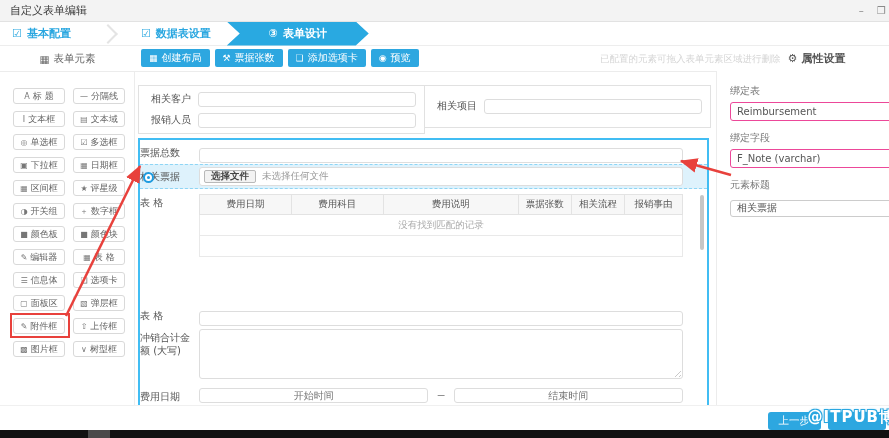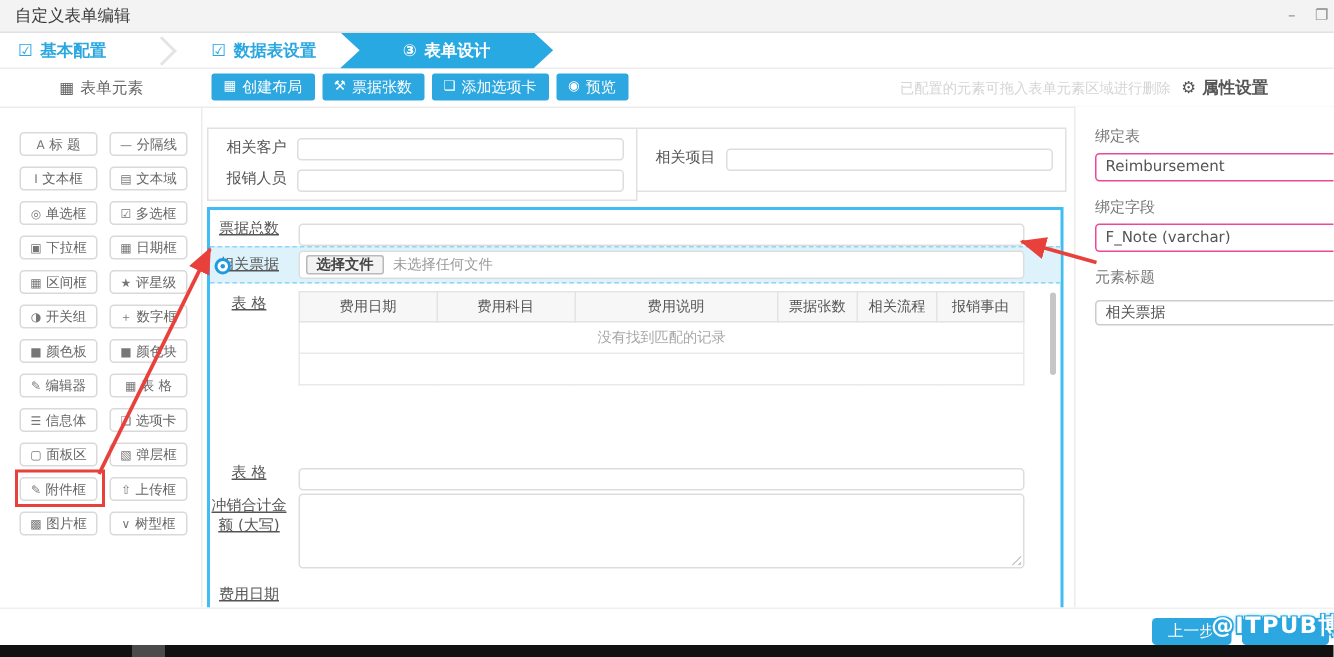--- a/index.html
+++ b/index.html
@@ -45,21 +45,21 @@
   .tbox-l{top:-2px;left:1px;width:287px;height:49px;}
   .tbox-r{top:-2px;left:287px;width:287px;height:43px;}
   .frow{display:flex;align-items:center;margin:6px 8px 0 0;}
   .flabel{width:52px;flex:none;text-align:right;font-size:10px;color:#555;margin-right:7px;line-height:1.25;}
   .finput{flex:1;height:15px;border:1px solid #ddd;border-radius:3px;background:#fff;box-sizing:border-box;
           font-size:10px;color:#555;padding:0 5px;font-family:inherit;}
   .finput::placeholder{color:#c0c0c0;}
   .group{position:absolute;top:51px;left:1px;width:571px;height:275px;border:2px solid #41bdf3;
          box-sizing:border-box;background:#fff;}
   .g-row{position:absolute;left:0;right:0;display:flex;align-items:flex-start;}
-  .g-label{width:52px;flex:none;text-align:center;font-size:10px;color:#555;margin-right:7px;line-height:1.3;padding-top:2px;text-decoration:underline;}
+  .g-label{width:52px;flex:none;text-align:left;font-size:10px;color:#555;margin-right:7px;line-height:1.3;padding-top:2px;}
   .g-field{flex:1;margin-right:24px;position:relative;}
   .g-input{width:100%;height:15px;border:1px solid #ddd;border-radius:3px;box-sizing:border-box;
            font-size:10px;color:#555;padding:0 5px;font-family:inherit;background:#fff;}
   .g-ta{width:100%;border:1px solid #ddd;border-radius:3px;box-sizing:border-box;background:#fff;position:relative;}
   .rz{position:absolute;right:1px;bottom:1px;width:7px;height:7px;
       background:repeating-linear-gradient(135deg,transparent 0 2px,#c9c9c9 2px 3px);
       clip-path:polygon(100% 0,100% 100%,0 100%);}
   .hl-row{top:24px;height:25px;background:#def2fc;border-top:1px dashed #8ed5f5;border-bottom:1px dashed #8ed5f5;
           box-sizing:border-box;align-items:center;}
   .handle{position:absolute;left:3px;top:7px;width:7px;height:7px;border:2px solid #1e9be0;border-radius:50%;
@@ -339,20 +339,27 @@
         <div class="g-label">冲销合计金额 (大写)</div>
         <div class="g-field">
           <div class="g-ta" style="height:50px;">
               <div class="rz"></div>
             </div>
         </div>
       </div>
 
       <div class="g-row" style="top:248px;">
         <div class="g-label">费用日期</div>
+        <div class="g-field">
+          <div class="datebar">
+            <input class="g-input" placeholder="开始时间" style="">
+            <span class="dash">−</span>
+            <input class="g-input" placeholder="结束时间" style="">
+          </div>
+        </div>
       </div>
     </div>
     <div class="scrollthumb"></div>
   </div>
 
   <div class="props">
     <div class="plabel">绑定表</div>
     <div class="pselect">
       <span>Reimbursement</span>
       <span class="chev">⌄</span>

